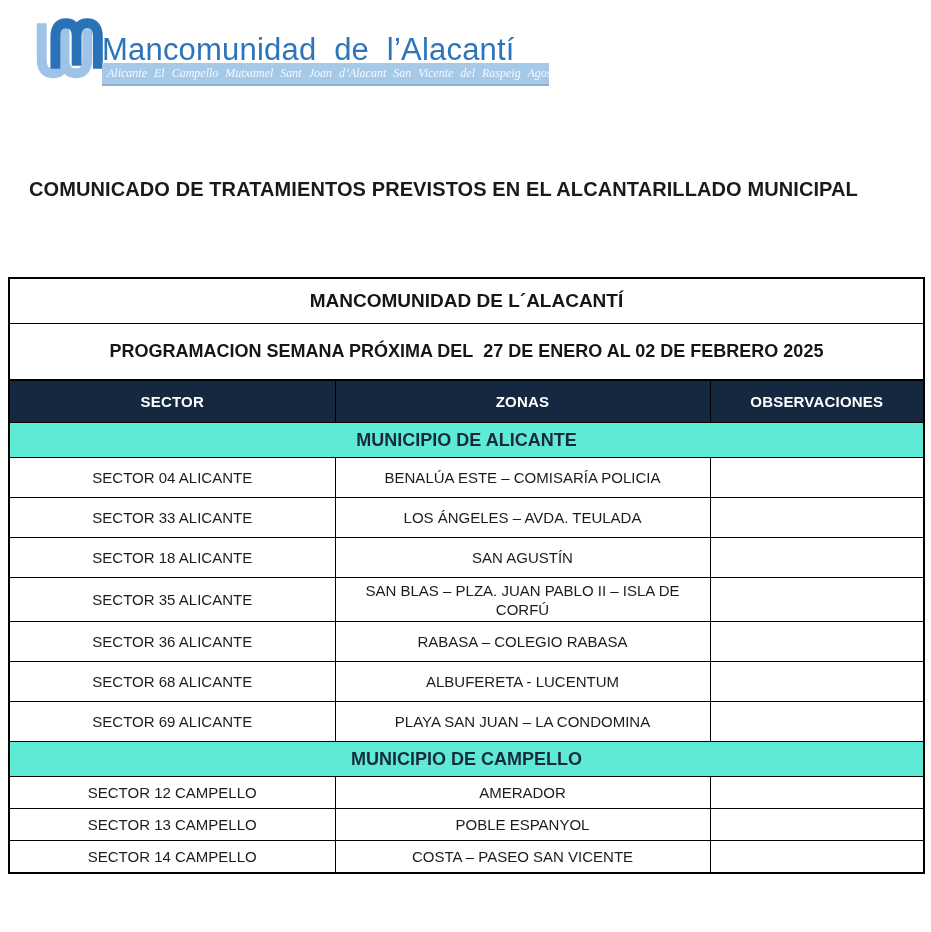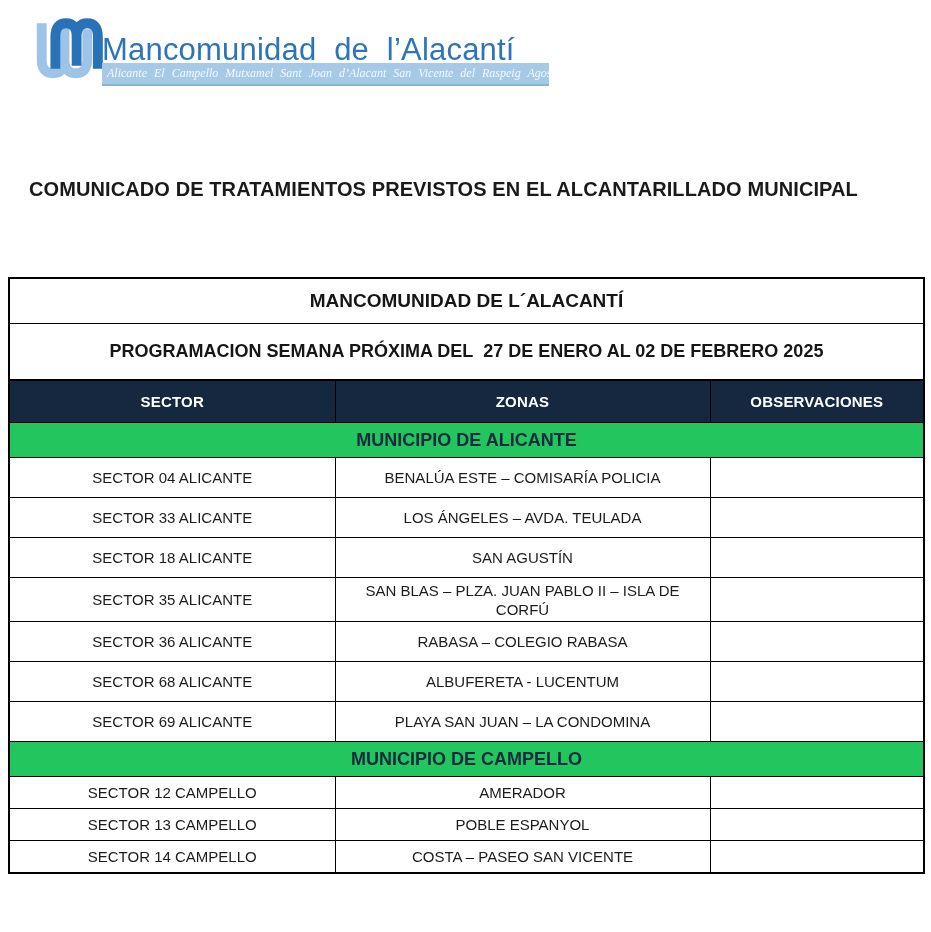--- a/index.html
+++ b/index.html
@@ -27,21 +27,21 @@
   table.sched{position:absolute;left:8px;top:277px;width:915px;border-collapse:collapse;
               table-layout:fixed;border:2px solid #000;}
   table.sched col.c1{width:326px;}
   table.sched col.c2{width:375px;}
   table.sched col.c3{width:214px;}
   table.sched td, table.sched th{border:1px solid #000;text-align:center;vertical-align:middle;
               padding:0 8px;overflow:hidden;}
   tr.r-org td{height:44px;font-size:19px;font-weight:bold;color:#161616;}
   tr.r-week td{height:55px;font-size:18px;font-weight:bold;color:#161616;border-bottom:2px solid #000;}
   tr.r-cols th{height:41px;background:#152840;color:#ffffff;font-size:15px;font-weight:bold;letter-spacing:0.2px;}
-  tr.r-muni td{height:34px;background:#22c55e;color:#17293f;font-size:18px;font-weight:bold;}
+  tr.r-muni td{height:34px;background:#5eead4;color:#17293f;font-size:18px;font-weight:bold;}
   tr.r-data td{height:39px;font-size:15px;color:#1c1c1c;line-height:19px;text-align:center;}
   tr.r-tall td{height:43px;}
   tr.r-cam td{height:31px;}
   td.zona{padding:0 22px;}
 </style>
 </head>
 <body>
 
 <div class="page">
 

